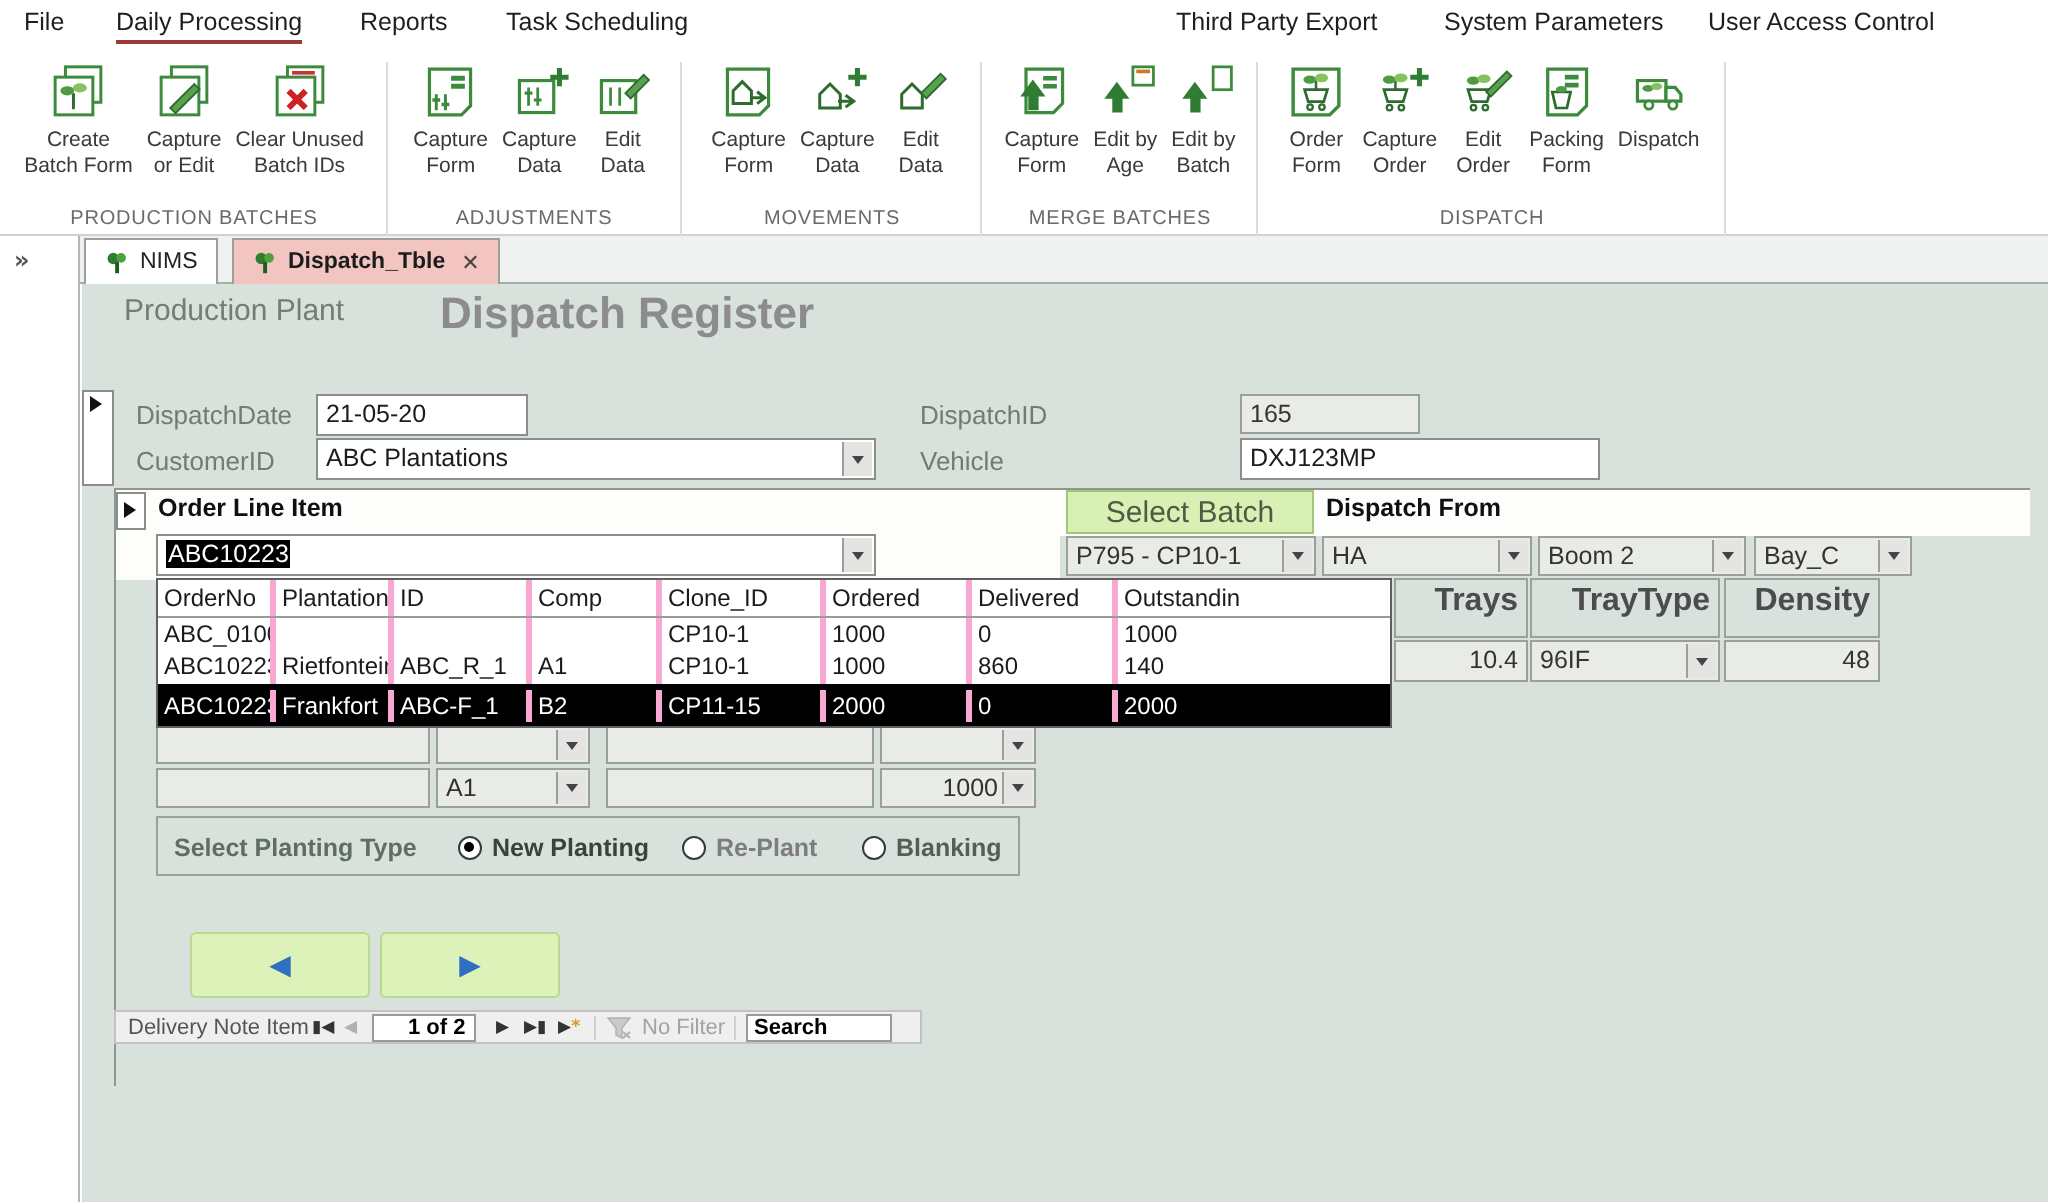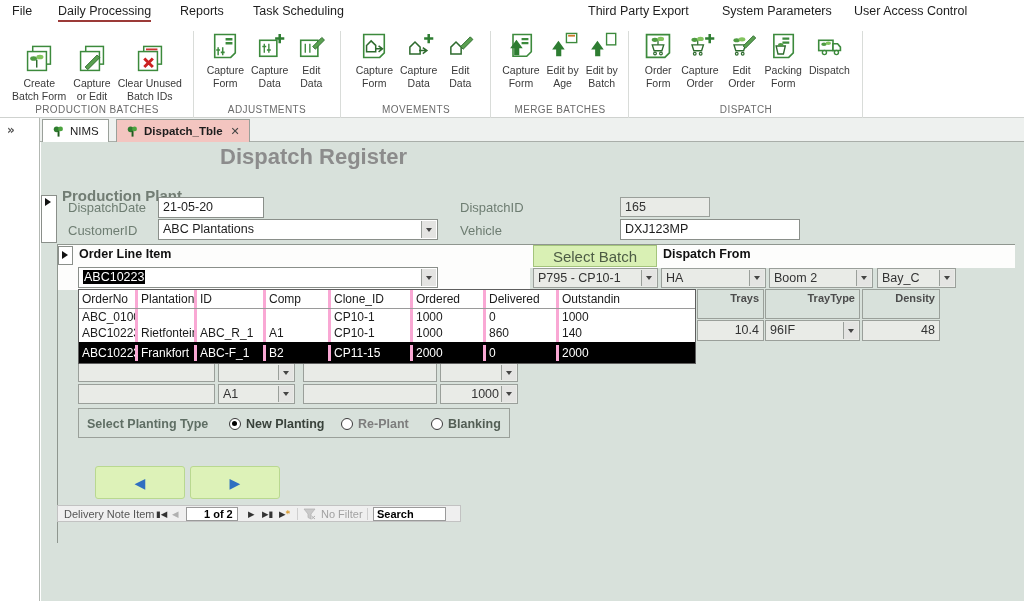--- a/index.html
+++ b/index.html
@@ -28,21 +28,21 @@
   #shutter-btn { position:absolute; left:7px; top:5px; font-size:12px; color:#555; font-weight:bold; }
   #tabstrip { left:40px; top:118px; width:984px; height:24px; background:#eef1ef; border-bottom:1px solid #a9aea9; }
   .tab { position:absolute; top:1px; height:23px; display:flex; align-items:center; gap:5px; padding:0 9px; font-size:11.5px; border:1px solid #9aa09a; border-bottom:none;text-align:center; }
   .tab .ticon svg { width:13px; height:13px; display:block; }
   #tab-nims { left:2px; background:#fff; color:#222; }
   #tab-dispatch { left:76px; background:#f3c5c0; color:#1c1c1c; font-weight:bold; }
   .tab-close { font-size:11px; color:#444; font-weight:normal; margin-left:3px; }
 
   
   #content { left:41px; top:142px; width:983px; height:459px; background:#d8e1db; }
-  #hdr-plant { left:62px; top:147px; font-size:15px; font-weight:bold; color:#727d74;margin-top:40px; }
+  #hdr-plant { left:62px; top:147px; font-size:15px; font-weight:normal; color:#727d74; }
   #hdr-title { left:220px; top:144px; font-size:22px; font-weight:bold; color:#8c8c8c; }
 
   .flabel { position:absolute; font-size:13px; color:#6e7d72; white-space:nowrap; }
   .tbox { position:absolute; background:#fff; border:1px solid #8a8f8a; font-size:12.5px; color:#1c1c1c; padding:2px 4px; }
   .gbox { position:absolute; background:#e9ebe7; border:1px solid #9a9f9a; font-size:12.5px; color:#333; padding:2px 4px; }
   .combo-arrow { position:absolute; right:1px; top:1px; bottom:1px; width:15px; background:#e4e4e2; border-left:1px solid #9a9f9a; display:flex; align-items:center; justify-content:center; }
   .combo-arrow i { width:0; height:0; border-left:3.5px solid transparent; border-right:3.5px solid transparent; border-top:4.5px solid #444; }
 
   .whiterect { position:absolute; background:#fdfdfc; }
   .line { position:absolute; background:#8f968f; }
@@ -56,21 +56,21 @@
   #dropdown { left:78px; top:289px; width:618px; background:#fff; border:1px solid #5f5f5f; font-size:12px; color:#1b1b1b; }
   .drow { display:flex; }
   .dcell { padding:1px 3px; border-right:3px solid #f9a8d4; overflow:hidden; white-space:nowrap; flex:none; }
   .dcell:last-child { border-right:none; }
   .dhead { border-bottom:1px solid #9a9a9a; }
   .dhead .dcell { padding-top:2px; padding-bottom:2px; }
   .dsel { background:#000; color:#fff; }
   .c0{width:59px}.c1{width:59px}.c2{width:69px}.c3{width:65px}.c4{width:82px}.c5{width:73px}.c6{width:73px}.c7{width:136px}
 
   
-  .thdr { position:absolute; border:1px solid #9aa09a; font-size:11px; font-weight:bold; color:#4c4c4c; text-align:right; padding:2px 4px 0 0; height:30px; }
+  .thdr { position:absolute; border:1px solid #9aa09a; font-size:16px; font-weight:bold; color:#4c4c4c; text-align:right; padding:2px 4px 0 0; height:30px; }
 
   
   #planting { left:78px; top:408px; width:432px; height:30px; border:1px solid #9aa09a; }
   .radio { position:absolute; top:9px; width:12px; height:12px; border:1.5px solid #3a3a3a; border-radius:50%; background:#fff; }
   .radio.sel::after { content:""; position:absolute; left:2px; top:2px; width:5px; height:5px; border-radius:50%; background:#000; }
   .rlabel { position:absolute; top:8px; font-size:12.5px; font-weight:bold; }
 
   
   .greenbtn { position:absolute; width:90px; height:33px; background:#ddf2b8; border:1px solid #b9d890; border-radius:3px; display:flex; align-items:center; justify-content:center; color:#2f6fc1; font-size:14px; }
 
@@ -89,21 +89,21 @@
   <span class="menu-item active" style="left:58px">Daily Processing</span>
   <span class="menu-item" style="left:180px">Reports</span>
   <span class="menu-item" style="left:253px">Task Scheduling</span>
   <span class="menu-item" style="left:588px">Third Party Export</span>
   <span class="menu-item" style="left:722px">System Parameters</span>
   <span class="menu-item" style="left:854px">User Access Control</span>
 </div>
 
 <div id="ribbon" class="abs">
 
-  <div class="rgroup" style="left:2px; width:190px;align-items:center;">
+  <div class="rgroup" style="left:2px; width:190px;">
     <div class="rbtn">
       <span class="ric">
           <svg viewBox="0 0 28 28">
             <rect x="8.5" y="3" width="15.5" height="15.5" fill="#fff" stroke="#3c8a3c" stroke-width="1.3"></rect>
             <rect x="4" y="7.5" width="16.5" height="16.5" fill="#fff" stroke="#3c8a3c" stroke-width="1.3"></rect>
             <path d="M12 21.5 v-7" stroke="#2e6b2e" stroke-width="1.3" fill="none"></path>
             <ellipse cx="9.3" cy="13.5" rx="3" ry="2" fill="#4f9b43"></ellipse>
             <ellipse cx="14.8" cy="12.2" rx="3.1" ry="2" fill="#83c45e"></ellipse>
           </svg>
         </span>

